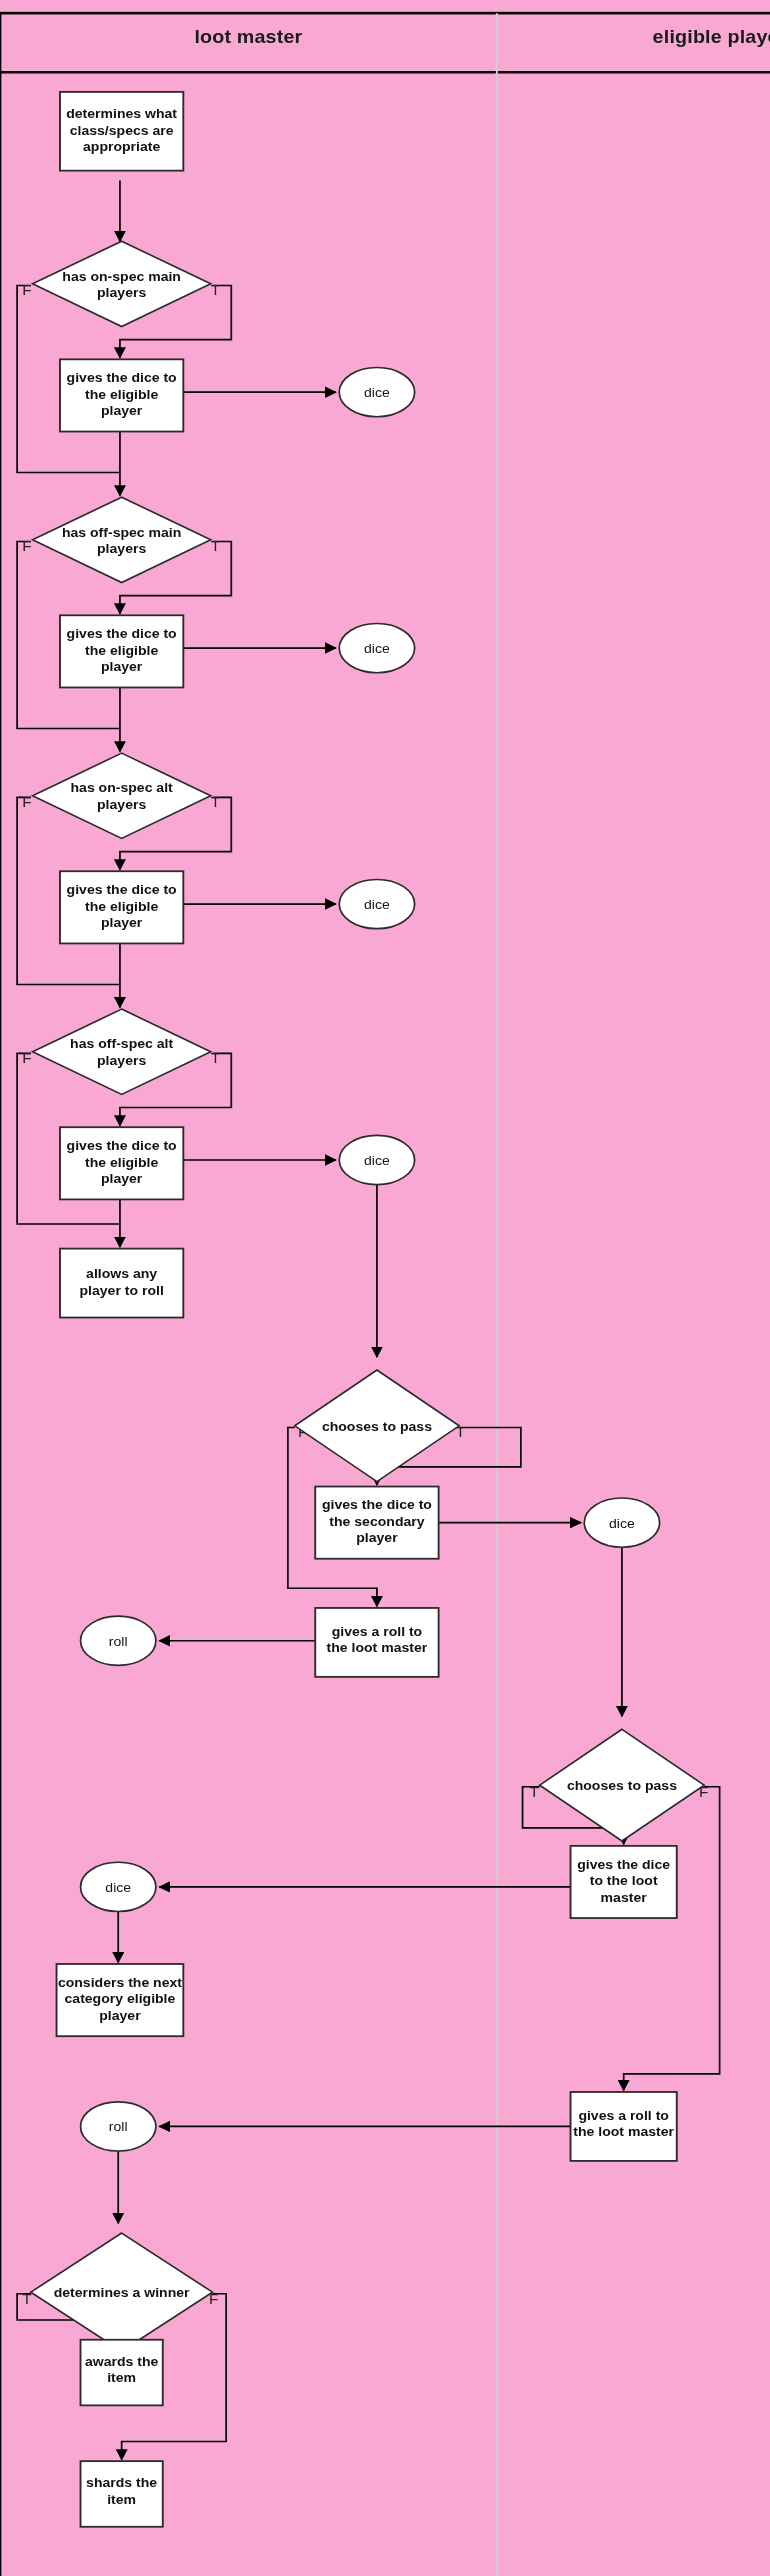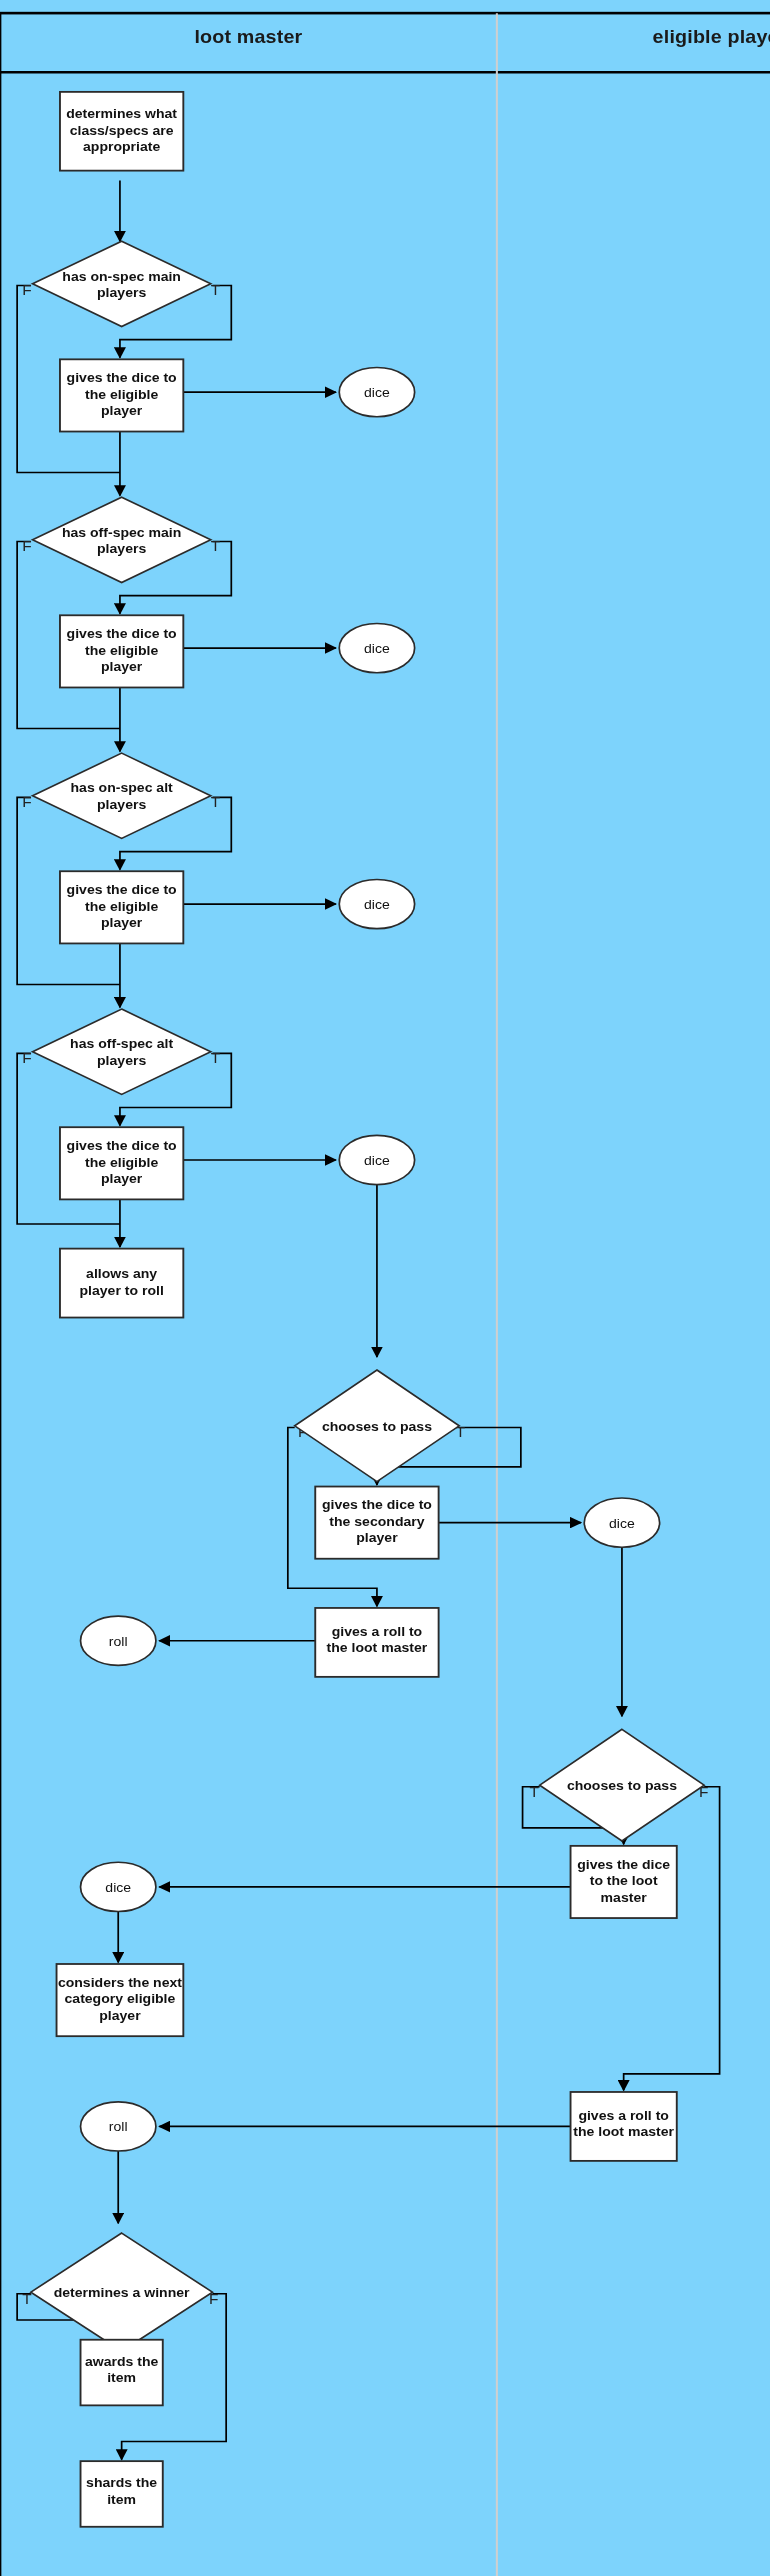--- a/index.html
+++ b/index.html
@@ -7,21 +7,21 @@
     padding: 0;
     background: #ffffff;
   }
   body {
     font-family: "Liberation Sans", sans-serif;
   }
   #stage {
     position: relative;
     width: 771px;
     height: 2576px;
-    background: #7dd3fc;
+    background: #f9a8d4;
     overflow: hidden;
   }
   svg#flow {
     display: block;
     width: 771px;
     height: 2576px;
   }
   .lane-frame {
     fill: none;
     stroke: #000000;

